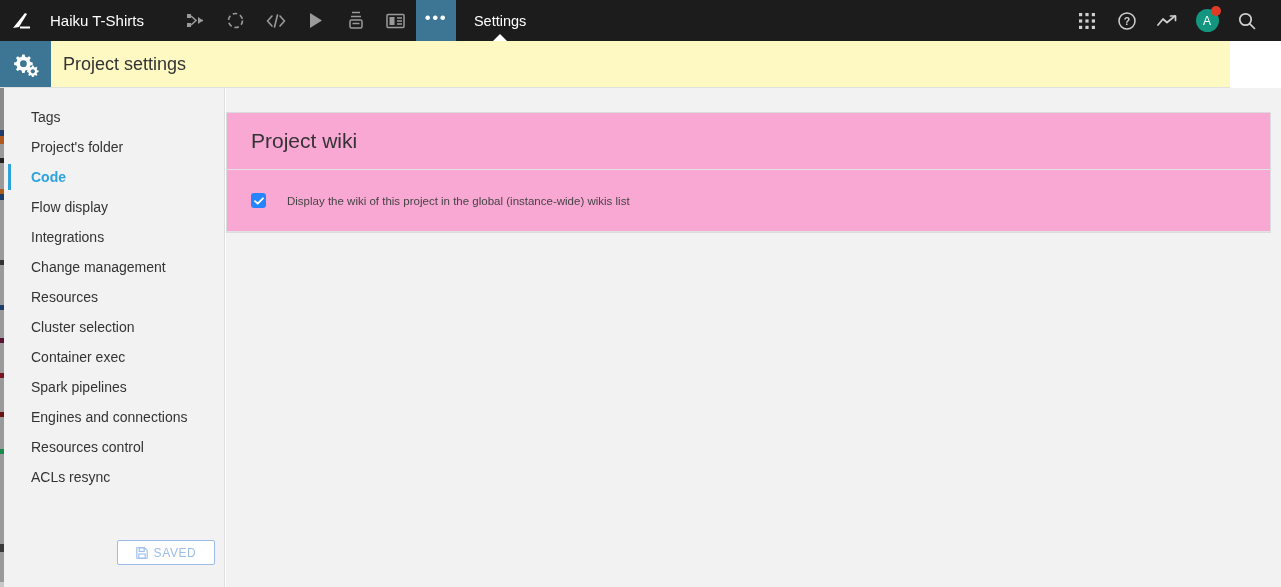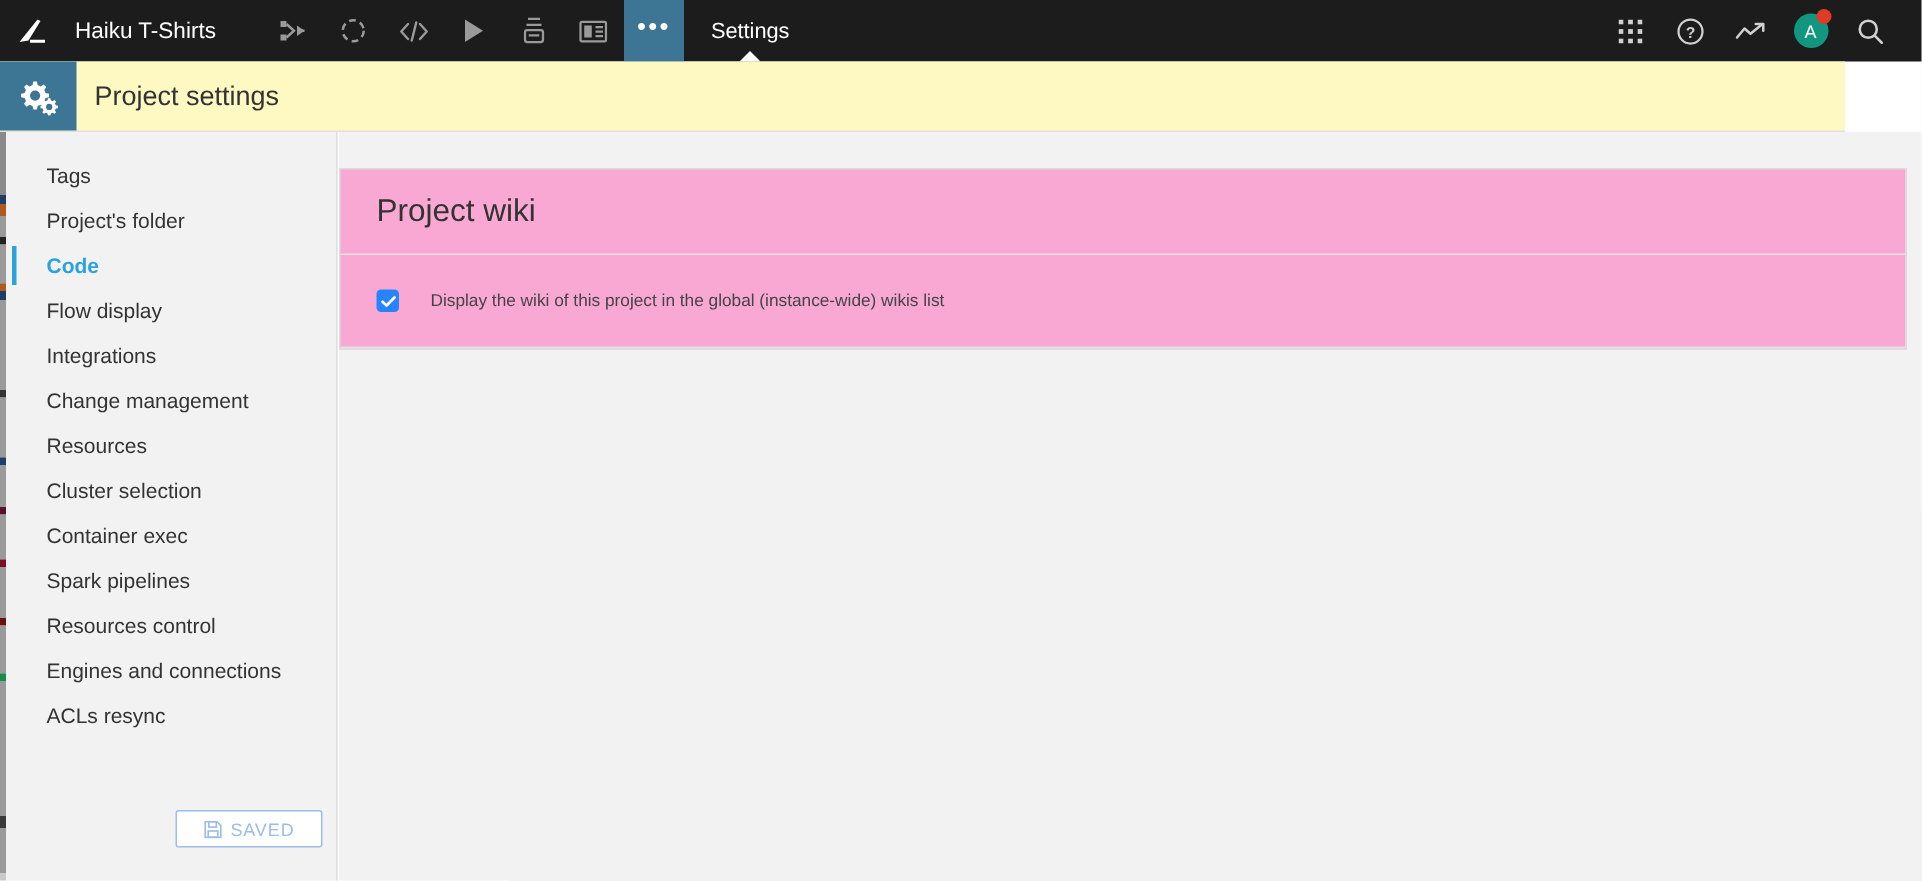--- a/index.html
+++ b/index.html
@@ -381,24 +381,24 @@
       <div class="side-item">
         <span>Cluster selection</span>
       </div>
       <div class="side-item">
         <span>Container exec</span>
       </div>
       <div class="side-item">
         <span>Spark pipelines</span>
       </div>
       <div class="side-item">
+        <span>Engines and connections</span>
+      </div>
+      <div class="side-item">
         <span>Resources control</span>
-      </div>
-      <div class="side-item">
-        <span>Engines and connections</span>
       </div>
       <div class="side-item">
         <span>ACLs resync</span>
       </div>
     </div>
   <div class="saved-btn">
     <span>
       <svg width="12" height="12" viewBox="0 0 12 12" fill="none" stroke="#9cbdea" stroke-width="1.1">
         <path d="M0.8 0.8 L8.6 0.8 L11.2 3.4 L11.2 11.2 L0.8 11.2 Z"></path>
         <rect x="3.2" y="0.8" width="5" height="3.6"></rect>

